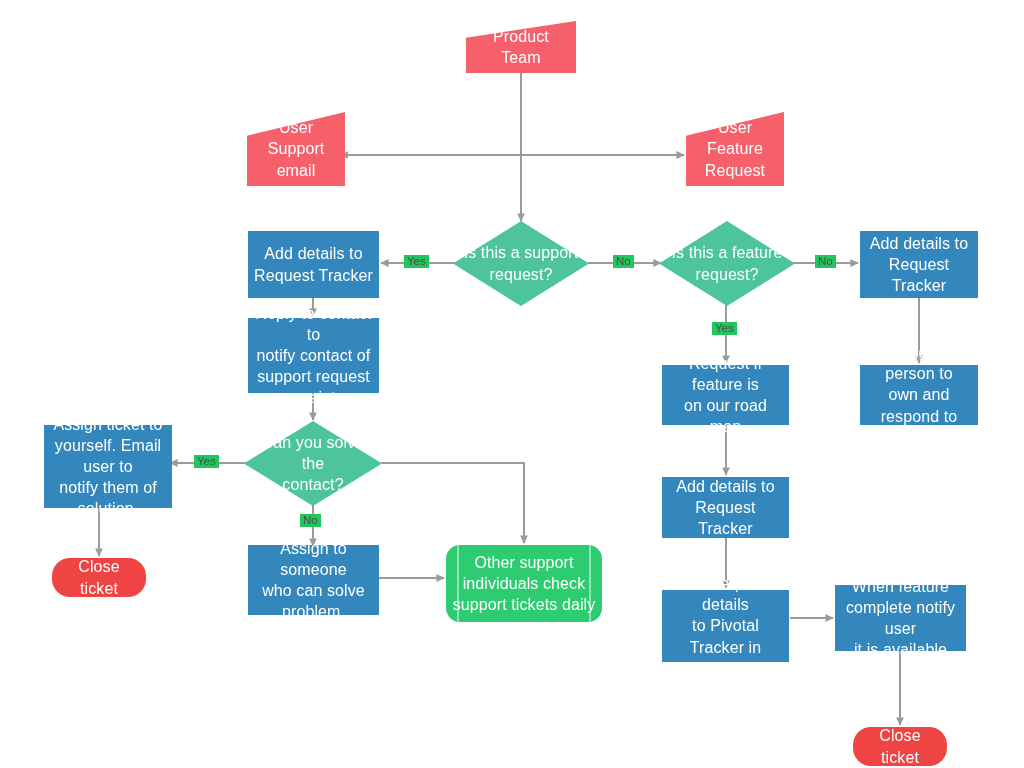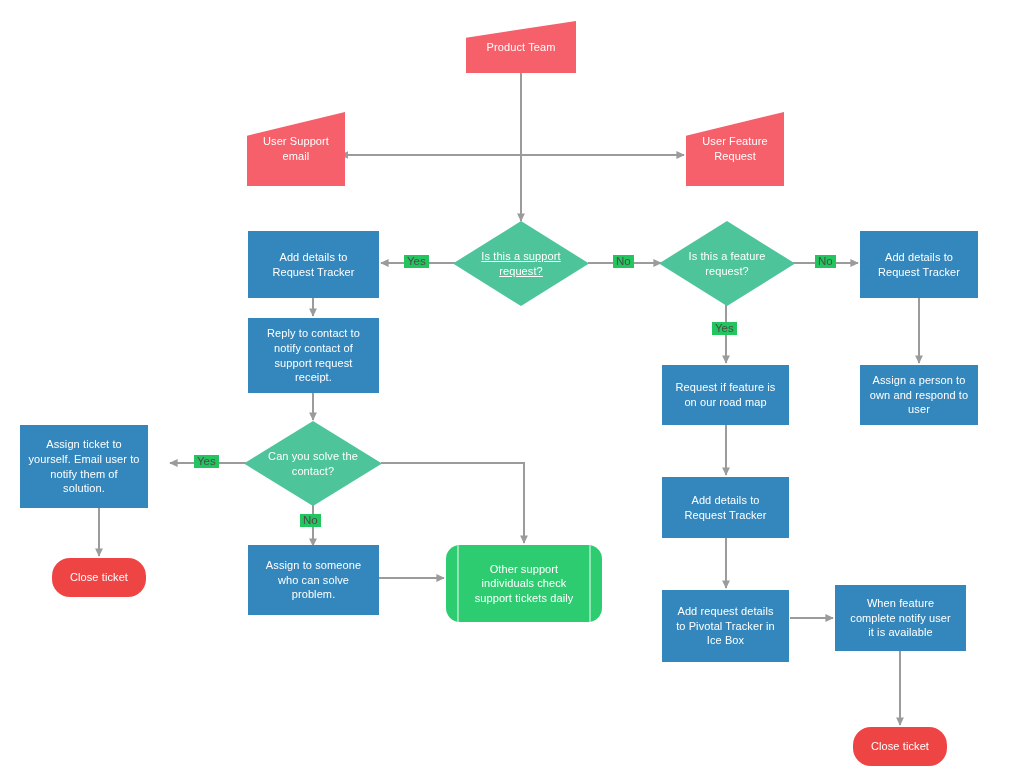--- a/index.html
+++ b/index.html
@@ -29,21 +29,21 @@
     pointer-events: none;
   }
   .node {
     position: absolute;
     box-sizing: border-box;
     display: flex;
     align-items: center;
     justify-content: center;
     text-align: center;
     color: #ffffff;
-    font-size: 11px;
+    font-size: 16px;
     line-height: 1.32;
     letter-spacing: 0.1px;
   }
   .node .label {
     display: block;
     padding: 0 6px;
     white-space: pre-line;
   }
 
   
@@ -180,21 +180,21 @@
   <div class="node manual slant-a" style="left:247px; top:112px; width:98px; height:74px;">
     <span class="label">User Support
 email</span>
   </div>
 
   <div class="node manual slant-a" style="left:686px; top:112px; width:98px; height:74px;">
     <span class="label">User Feature
 Request</span>
   </div>
 
-  <div class="node decision" style="left:453px; top:221px; width:136px; height:85px;text-decoration:underline;">
+  <div class="node decision" style="left:453px; top:221px; width:136px; height:85px;">
     <span class="diamond-bg"></span>
     <span class="label">Is this a support
 request?</span>
   </div>
 
   <div class="node decision" style="left:659px; top:221px; width:136px; height:85px;">
     <span class="diamond-bg"></span>
     <span class="label">Is this a feature
 request?</span>
   </div>
@@ -210,21 +210,21 @@
 support request
 receipt.</span>
   </div>
 
   <div class="node decision" style="left:244px; top:421px; width:138px; height:85px;">
     <span class="diamond-bg"></span>
     <span class="label">Can you solve the
 contact?</span>
   </div>
 
-  <div class="node proc" style="left:20px; top:425px; width:128px; height:83px;">
+  <div class="node proc" style="left:44px; top:425px; width:128px; height:83px;">
     <span class="label">Assign ticket to
 yourself. Email user to
 notify them of
 solution.</span>
   </div>
 
   <div class="node term" style="left:52px; top:558px; width:94px; height:39px;">
     <span class="label">Close ticket</span>
   </div>
 

